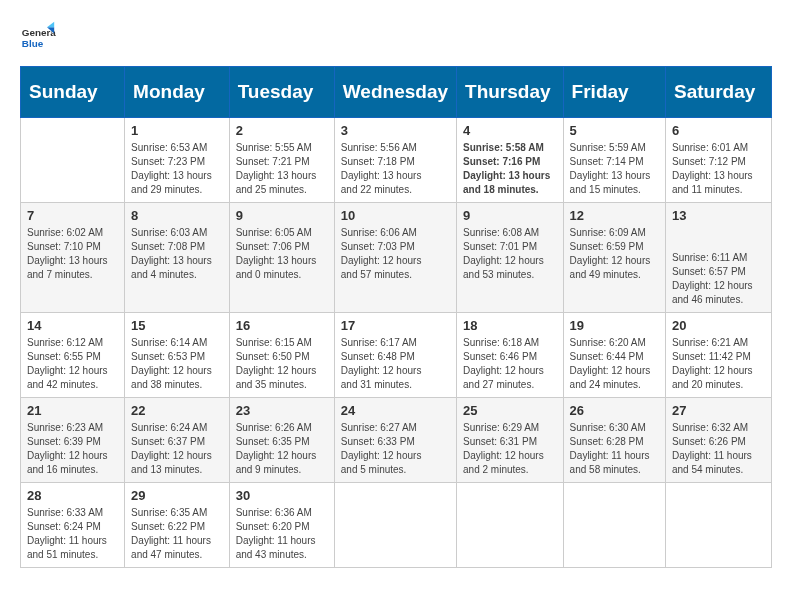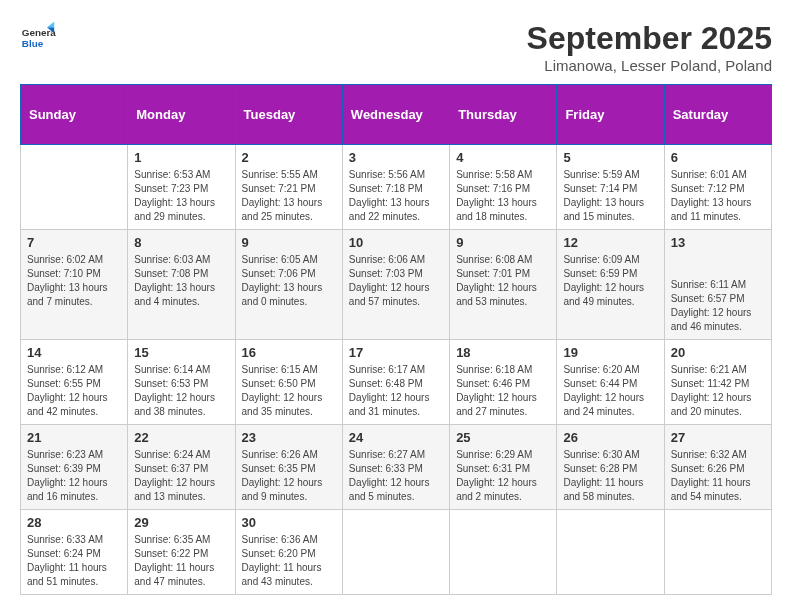--- a/index.html
+++ b/index.html
@@ -37,25 +37,25 @@
       font-size: 15px;
       font-weight: normal;
       color: #555;
     }
     .calendar {
       width: 100%;
       border-collapse: collapse;
       border: 1px solid #ccc;
     }
     .calendar thead tr th {
-      background-color: #a21caf;
+      background-color: #0369a1;
       color: #fff;
       text-align: left;
-      padding: 22px 8px;
-      font-size: 13px;
+      padding: 14px 8px;
+      font-size: 19px;
       font-weight: bold;
       border: 1px solid #1565c0;
     }
     .calendar tbody tr td {
       vertical-align: top;
       border: 1px solid #ccc;
       padding: 5px 6px;
       width: calc(100% / 7);
       min-height: 80px;
     }
@@ -85,24 +85,20 @@
 
 <div class="header-area">
   <div class="logo">
     <svg class="logo-icon" viewBox="0 0 40 40">
       <text x="2" y="18" font-size="11" fill="#333" font-weight="bold">General</text>
       <text x="2" y="30" font-size="11" fill="#1565c0" font-weight="bold">Blue</text>
       <polygon points="30,8 38,15 38,8" fill="#1565c0"></polygon>
       <polygon points="30,8 38,8 38,2" fill="#4fc3f7"></polygon>
     </svg>
   </div>
-  <div class="title-area">
-    <h1>September 2025</h1>
-    <h2>Limanowa, Lesser Poland, Poland</h2>
-  </div>
 </div>
 
 <table class="calendar">
   <thead>
     <tr>
     <th>Sunday</th>
         <th>Monday</th>
         <th>Tuesday</th>
         <th>Wednesday</th>
         <th>Thursday</th>
@@ -129,21 +125,21 @@
         </td>
         <td>
           <div class="day-num">3</div>
           <div class="day-info" style="white-space: pre-line;">Sunrise: 5:56 AM
 Sunset: 7:18 PM
 Daylight: 13 hours
 and 22 minutes.</div>
         </td>
         <td>
           <div class="day-num">4</div>
-          <div class="day-info" style="white-space: pre-line;">Sunrise: 5:58 AM
+          <div class="day-info" style="white-space: pre-line; font-weight: bold;">Sunrise: 5:58 AM
 Sunset: 7:16 PM
 Daylight: 13 hours
 and 18 minutes.</div>
         </td>
         <td>
           <div class="day-num">5</div>
           <div class="day-info" style="white-space: pre-line;">Sunrise: 5:59 AM
 Sunset: 7:14 PM
 Daylight: 13 hours
 and 15 minutes.</div>

